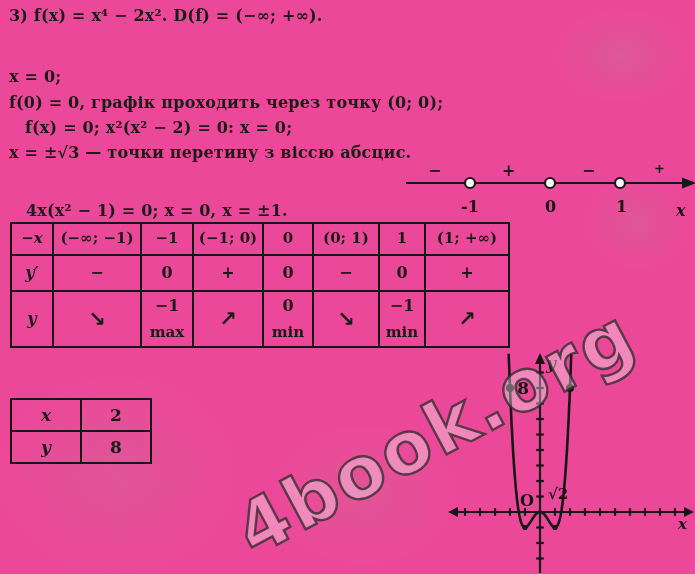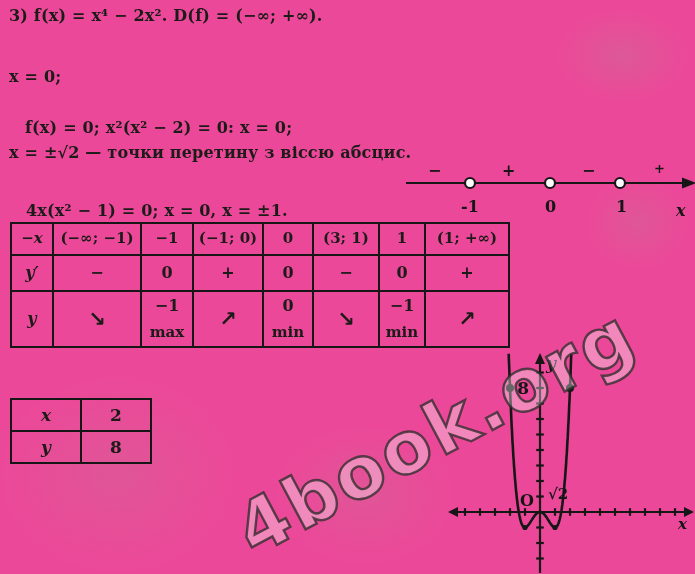--- a/index.html
+++ b/index.html
@@ -77,43 +77,44 @@
 
 <div id="page">
 
   <div class="noise" style="left:555px;top:8px;width:135px;height:95px;background:radial-gradient(ellipse at center,rgba(140,175,140,.16),rgba(140,175,140,0) 70%);"></div>
   <div class="noise" style="left:585px;top:175px;width:105px;height:95px;background:radial-gradient(ellipse at center,rgba(140,175,140,.14),rgba(140,175,140,0) 70%);"></div>
   <div class="noise" style="left:0px;top:375px;width:235px;height:199px;background:radial-gradient(ellipse at center,rgba(140,175,140,.13),rgba(140,175,140,0) 72%);"></div>
   <div class="noise" style="left:275px;top:425px;width:180px;height:140px;background:radial-gradient(ellipse at center,rgba(140,175,140,.12),rgba(140,175,140,0) 72%);"></div>
 
   <div class="line" style="left:9px;top:6px;">3) f(x) = x⁴ − 2x². D(f) = (−∞; +∞).</div>
   <div class="line" style="left:9px;top:55px;margin-top:12px;">x = 0;</div>
+  <div class="line" style="left:9px;top:93px;">f(0) = 0, графік проходить через точку (0; 0);</div>
   <div class="line" style="left:9px;top:118px;margin-left:16px;">f(x) = 0; x²(x² − 2) = 0: x = 0;</div>
-  <div class="line" style="left:9px;top:143px;">x = ±√2  — точки перетину з віссю абсцис.</div>
+  <div class="line" style="left:9px;top:143px;">x = ±√3  — точки перетину з віссю абсцис.</div>
   <div class="line" style="left:26px;top:201px;">4x(x² − 1) = 0; x = 0, x = ±1.</div>
 
   <table class="vtable">
     <colgroup>
       <col style="width:42px">
         <col style="width:88px">
         <col style="width:52px">
         <col style="width:70px">
       <col style="width:50px">
         <col style="width:66px">
         <col style="width:46px">
         <col style="width:84px">
     </colgroup>
     <tbody>
         <tr class="hdr">
       <td class="it">−x</td>
       <td>(−∞; −1)</td>
       <td>−1</td>
       <td>(−1; 0)</td>
       <td>0</td>
-      <td>(3; 1)</td>
+      <td>(0; 1)</td>
       <td>1</td>
       <td>(1; +∞)</td>
     </tr>
     <tr class="drv">
       <td class="it">y′</td>
       <td>−</td>
       <td>0</td>
       <td>+</td>
       <td>0</td>
       <td>−</td>

